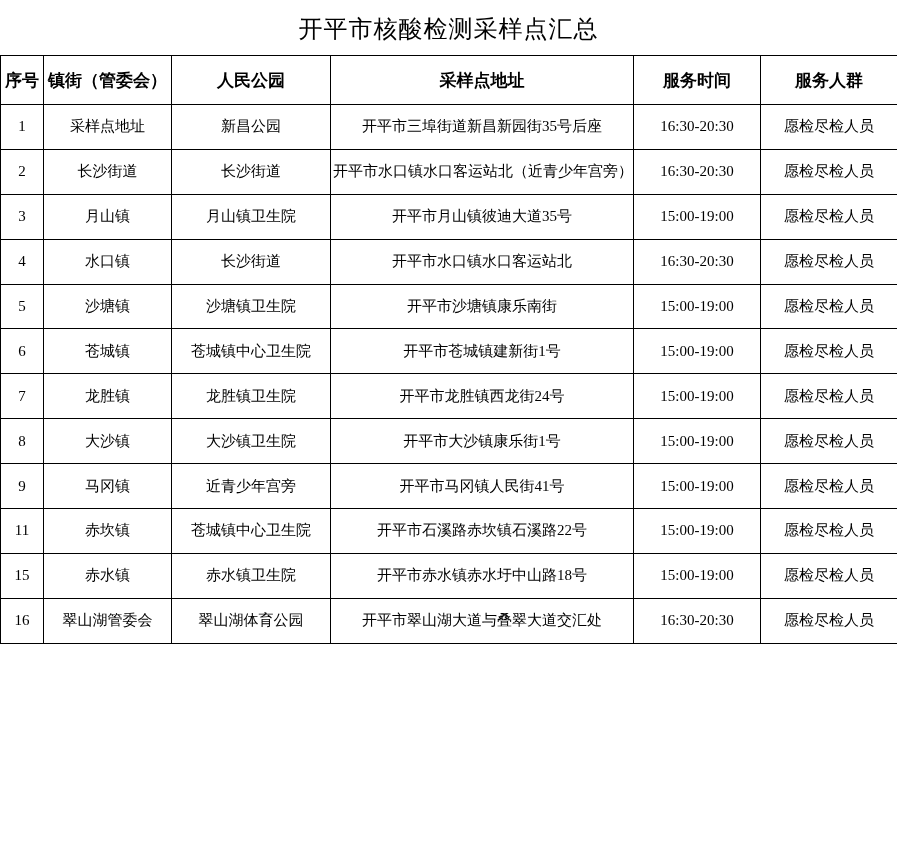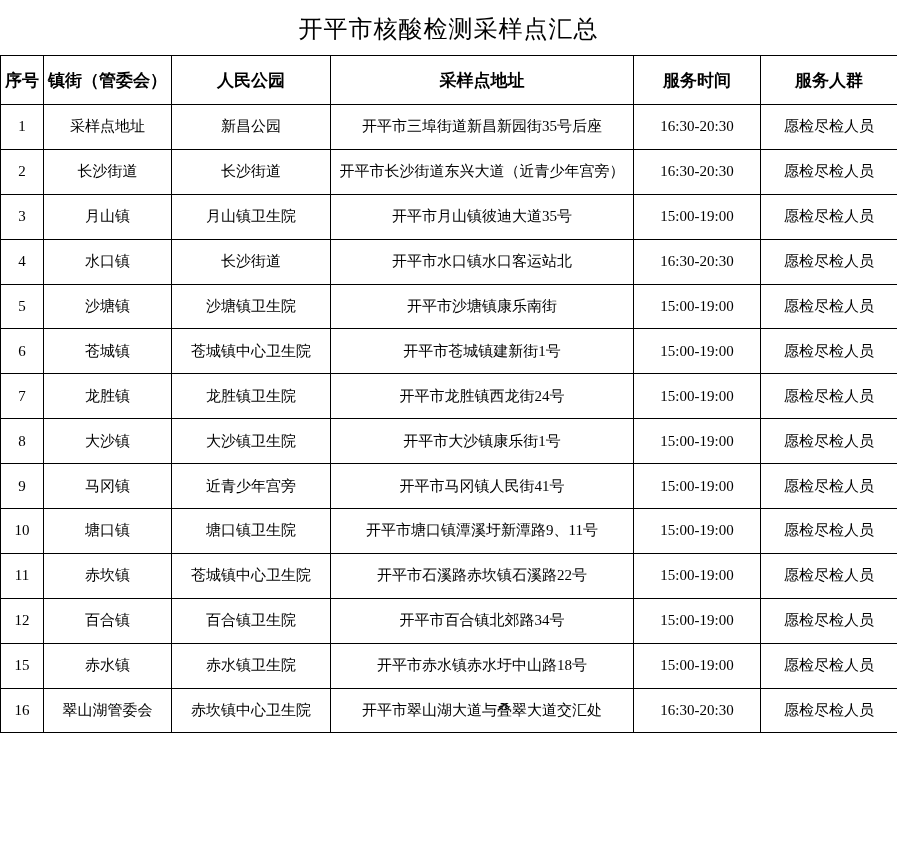--- a/index.html
+++ b/index.html
@@ -88,21 +88,21 @@
           <td>采样点地址</td>
           <td>新昌公园</td>
           <td>开平市三埠街道新昌新园街35号后座</td>
           <td>16:30-20:30</td>
           <td>愿检尽检人员</td>
         </tr>
         <tr>
           <td>2</td>
           <td>长沙街道</td>
           <td>长沙街道</td>
-          <td>开平市长沙街道东兴大道（近青少年宫旁）</td>
+          <td>开平市水口镇水口客运站北（近青少年宫旁）</td>
           <td>16:30-20:30</td>
           <td>愿检尽检人员</td>
         </tr>
         <tr>
           <td>3</td>
           <td>月山镇</td>
           <td>月山镇卫生院</td>
           <td>开平市月山镇彼迪大道35号</td>
           <td>15:00-19:00</td>
           <td>愿检尽检人员</td>
@@ -149,55 +149,39 @@
         </tr>
         <tr>
           <td>9</td>
           <td>马冈镇</td>
           <td>近青少年宫旁</td>
           <td>开平市马冈镇人民街41号</td>
           <td>15:00-19:00</td>
           <td>愿检尽检人员</td>
         </tr>
         <tr>
-          <td>10</td>
-          <td>塘口镇</td>
-          <td>塘口镇卫生院</td>
-          <td>开平市塘口镇潭溪圩新潭路9、11号</td>
-          <td>15:00-19:00</td>
-          <td>愿检尽检人员</td>
-        </tr>
-        <tr>
           <td>11</td>
           <td>赤坎镇</td>
           <td>苍城镇中心卫生院</td>
           <td>开平市石溪路赤坎镇石溪路22号</td>
-          <td>15:00-19:00</td>
-          <td>愿检尽检人员</td>
-        </tr>
-        <tr>
-          <td>12</td>
-          <td>百合镇</td>
-          <td>百合镇卫生院</td>
-          <td>开平市百合镇北郊路34号</td>
           <td>15:00-19:00</td>
           <td>愿检尽检人员</td>
         </tr>
         <tr>
           <td>15</td>
           <td>赤水镇</td>
           <td>赤水镇卫生院</td>
           <td>开平市赤水镇赤水圩中山路18号</td>
           <td>15:00-19:00</td>
           <td>愿检尽检人员</td>
         </tr>
         <tr>
           <td>16</td>
           <td>翠山湖管委会</td>
-          <td>赤坎镇中心卫生院</td>
+          <td>翠山湖体育公园</td>
           <td>开平市翠山湖大道与叠翠大道交汇处</td>
           <td>16:30-20:30</td>
           <td>愿检尽检人员</td>
         </tr>
       </tbody>
   </table>
 
 </div>
 
 </body></html>

